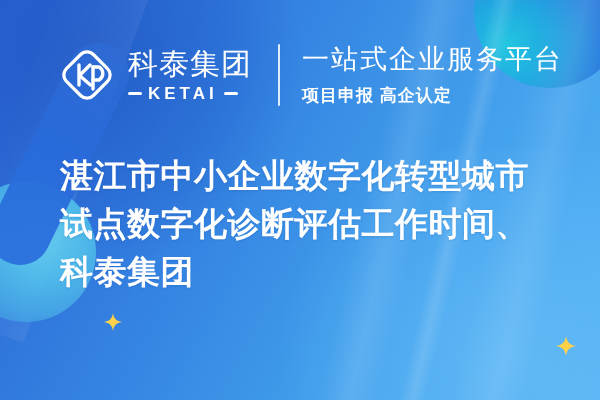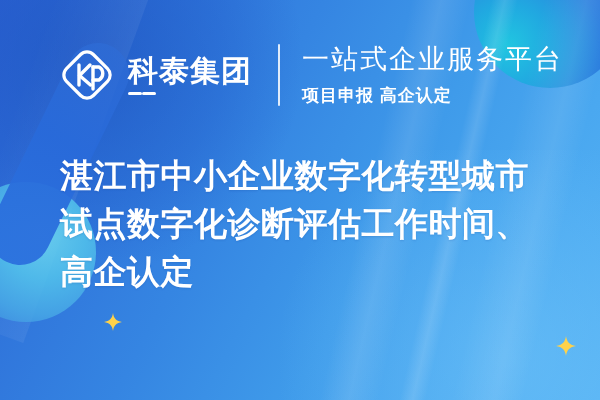--- a/index.html
+++ b/index.html
@@ -149,21 +149,21 @@
   .logo-words {
     margin-left: 10px;
     display: flex;
     flex-direction: column;
     justify-content: center;
     height: 62px;
   }
   .logo-cn {
     color: #ffffff;
     font-size: 30px;
-    font-weight: 700;
+    font-weight: 400;
     letter-spacing: 1px;
     line-height: 1;
     white-space: nowrap;
   }
   .logo-en-row {
     display: flex;
     align-items: center;
     margin-top: 6px;
     width: 100%;
   }
@@ -267,28 +267,29 @@
           <path d="M37 23 L37 45"></path>
           <path d="M37 23 L43 23 A7.5 7.5 0 0 1 43 36 L37 36"></path>
         </g>
       </svg>
     </div>
 
     <div class="logo-words">
       <div class="logo-cn">科泰集团</div>
       <div class="logo-en-row">
         <span class="logo-rule"></span>
+        <span class="logo-en">KETAI</span>
         <span class="logo-rule"></span>
       </div>
     </div>
 
     <div class="divider"></div>
 
     <div class="taglines">
       <div class="tagline-main">一站式企业服务平台</div>
       <div class="tagline-sub">项目申报 高企认定</div>
     </div>
 
   </div>
 
-  <div class="headline">湛江市中小企业数字化转型城市试点数字化诊断评估工作时间、高企认定</div>
+  <div class="headline">湛江市中小企业数字化转型城市试点数字化诊断评估工作时间、科泰集团</div>
 
 </div>
 
 </body></html>

